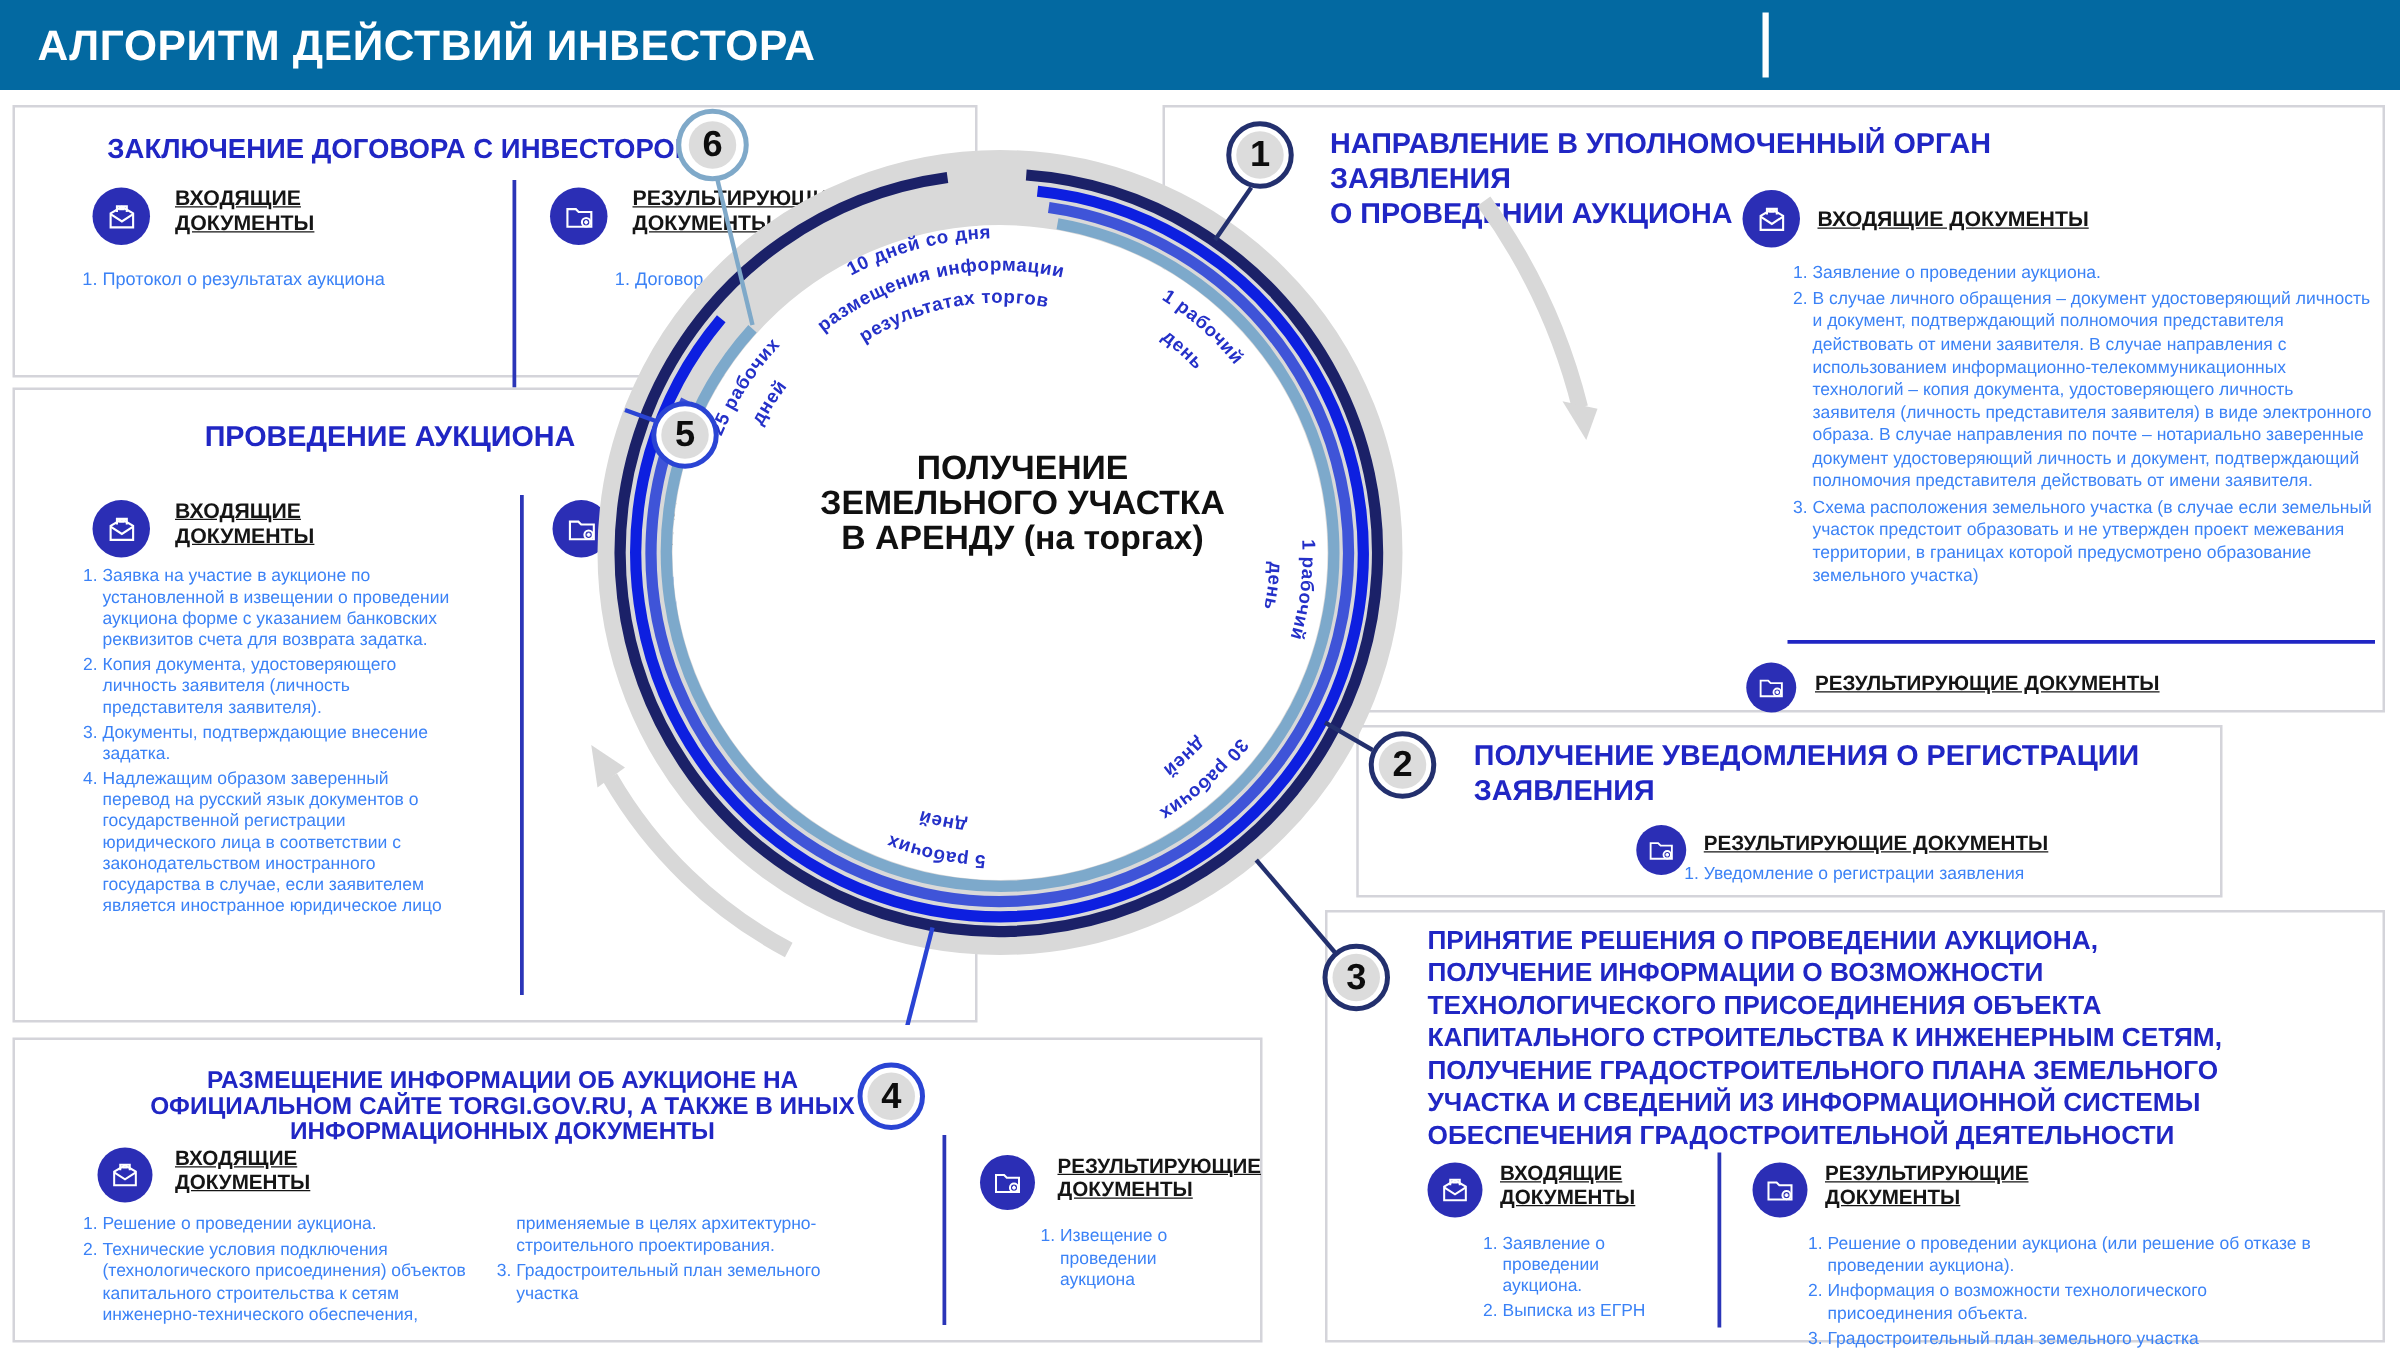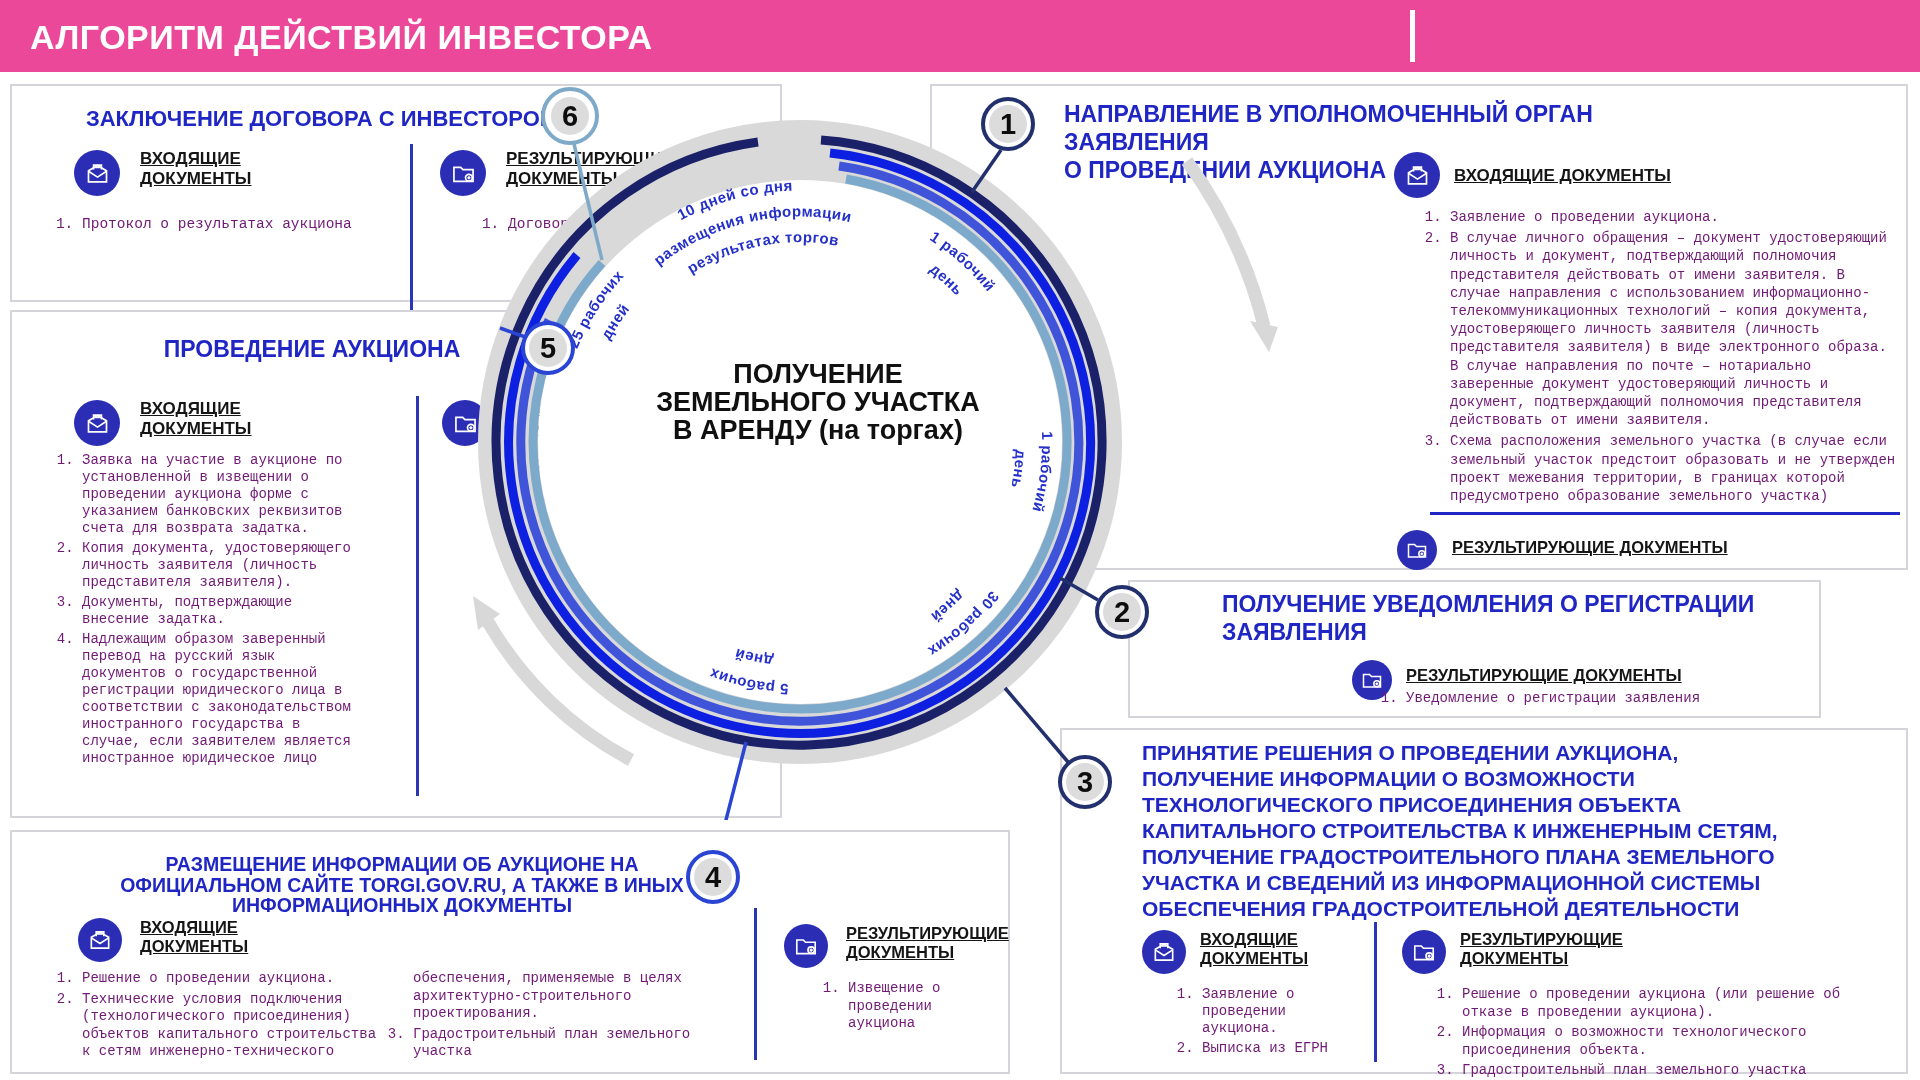--- a/index.html
+++ b/index.html
@@ -1,31 +1,31 @@
 <!DOCTYPE html>
 <html><head>
 <meta charset="utf-8">
 <style>
   * { margin:0; padding:0; box-sizing:border-box; }
   body { font-family:"Liberation Sans", sans-serif; background:#fff; }
   .page { position:relative; width:1920px; height:1080px; background:#fff; overflow:hidden; }
 
   
-  .header { position:absolute; left:0; top:0; width:1920px; height:72px; background:#ec4899; z-index:10; }
+  .header { position:absolute; left:0; top:0; width:1920px; height:72px; background:#0369a1; z-index:10; }
   .header-title { position:absolute; left:30px; top:18px; color:#fff; font-size:34px; font-weight:800; letter-spacing:.5px; }
   .header-divider { position:absolute; left:1410px; top:10px; width:5px; height:52px; background:#fff; }
   .header-sub { position:absolute; left:1438px; top:10px; color:#fff; font-size:21px; font-weight:800; line-height:26px; }
 
   
   .box { position:absolute; background:#fff; border:2px solid #d4d4da; z-index:1; }
   .box-title { position:absolute; color:#2026c4; font-weight:800; }
   .title-c { text-align:center; }
   .doc-icon { position:absolute; border-radius:50%; background:#2b2eb5; display:flex; align-items:center; justify-content:center; }
   .doc-label { position:absolute; font-weight:800; color:#151515; line-height:1.16;text-decoration:underline; }
-  ol.doc-list { position:absolute; list-style:decimal; color:#701a75;font-family:Liberation Mono, monospace; }
+  ol.doc-list { position:absolute; list-style:decimal; color:#3b82f6; }
   ol.doc-list li { margin-bottom:3px; }
   .vdiv { position:absolute; width:3px; background:#2b35b8; }
   .hr-blue { position:absolute; height:3px; background:#2026c4; }
 
   
   .badge { position:absolute; border-radius:50%; background:#fff; display:flex; align-items:center; justify-content:center; z-index:6; }
   .badge-inner { border-radius:50%; background:#dcdcdc; display:flex; align-items:center; justify-content:center; font-weight:800; color:#0d0d0d; }
   .b-navy { border:4px solid #23306e; width:54px; height:54px; }
   .b-blue { border:4px solid #2a44d4; width:54px; height:54px; }
   .b-steel { border:4px solid #7fa9c9; width:58px; height:58px; }
@@ -172,21 +172,21 @@
           <circle cx="16.8" cy="15.8" r="3"></circle>
           <path d="M16.8 14.4 V17.2 M15.4 15.8 H18.2"></path>
         </svg>
     </div>
     <div class="doc-label" style="left:520px; top:452px; width:340px; font-size:16.5px;">РЕЗУЛЬТИРУЮЩИЕ ДОКУМЕНТЫ</div>
     <ol class="doc-list" style="left:494px; top:474px; width:420px; font-size:14px; line-height:17px; padding-left:24px;margin-top:28px;">
       <li>Уведомление о получении заявления</li>
     </ol>
   </div>
 
-  <div class="box" style="left:1128px; top:580px; width:693px; height:138px;">
+  <div class="box" style="left:1085px; top:580px; width:693px; height:138px;">
     <div class="box-title" style="left:92px; top:8px; width:560px; font-size:23px; line-height:28px;">
       <div>ПОЛУЧЕНИЕ УВЕДОМЛЕНИЯ О РЕГИСТРАЦИИ</div>
       <div>ЗАЯВЛЕНИЯ</div>
     </div>
     <div class="doc-icon" style="left:222px; top:78px; width:40px; height:40px;">
       <svg width="24" height="24" viewBox="0 0 24 24" fill="none" stroke="#fff" stroke-width="1.5">
           <path d="M3.5 6.5 H9.5 L11.5 8.5 H20.5 V19 H3.5 Z"></path>
           <circle cx="16.8" cy="15.8" r="3"></circle>
           <path d="M16.8 14.4 V17.2 M15.4 15.8 H18.2"></path>
         </svg>

